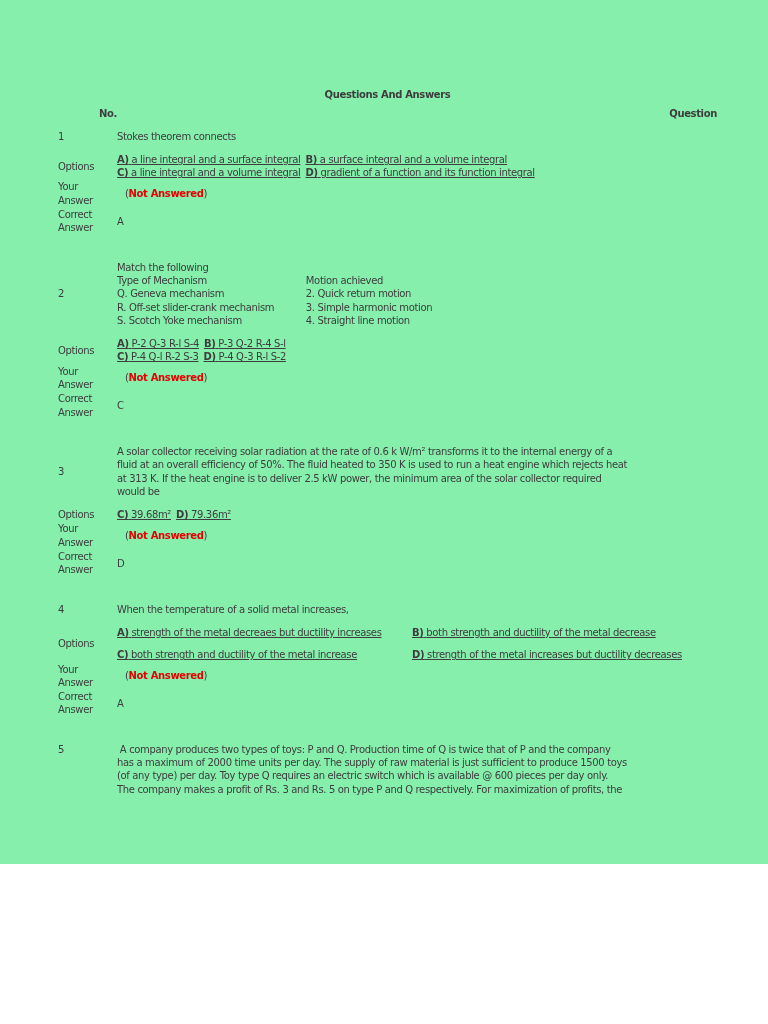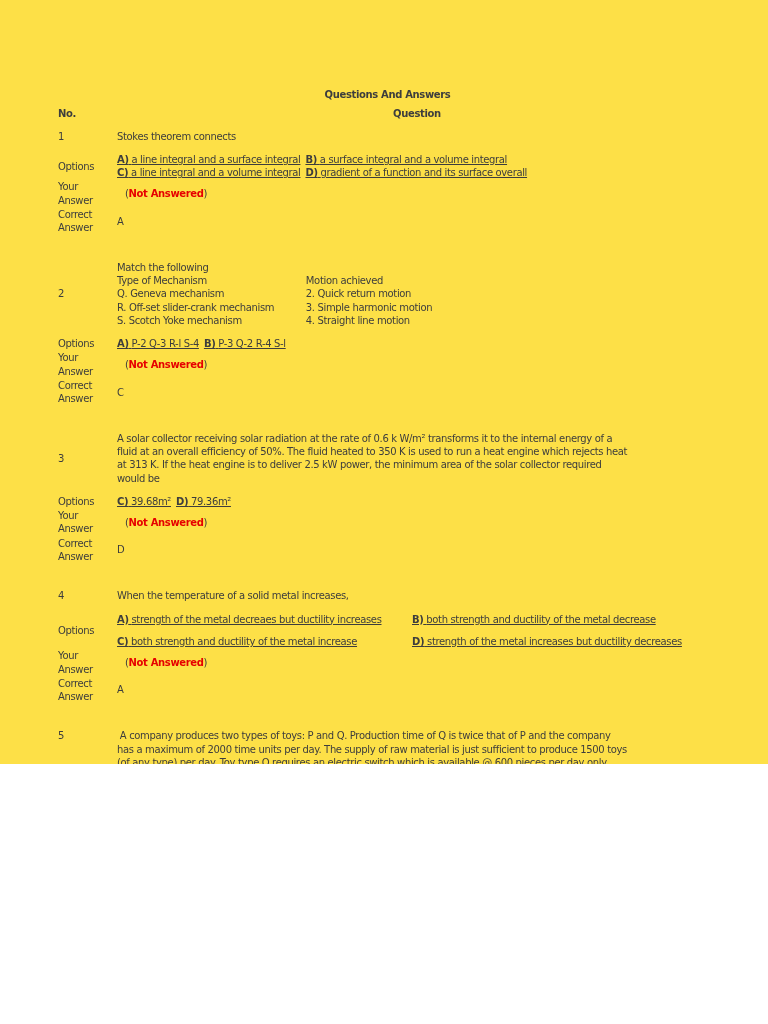--- a/index.html
+++ b/index.html
@@ -1,36 +1,36 @@
 <!DOCTYPE html>
 <html><head>
 <meta charset="utf-8">
 <style>
   html,body{margin:0;padding:0;background:#ffffff;}
   .page{
     position:relative;
-    width:768px;height:764px;
-    background:#fde047;
+    width:768px;height:864px;
+    background:#86efac;
     overflow:hidden;
     font-family:"DejaVu Sans","Liberation Sans",sans-serif;
     font-size:10px;
     letter-spacing:-0.35px;
     line-height:13.3px;
     color:#3d3d3d;
   }
   .doc{padding:88px 0 0 58px;width:660px;}
   .title{font-weight:bold;text-align:center;width:659px;}
   .row{display:flex;align-items:center;margin-top:1px;}
   .row.head{margin-top:6px;font-weight:bold;}
   .row.qrow{margin-top:26px;}
   .row.qrow.first{margin-top:9px;}
   .row.optrow{margin-top:10px;}
   .row.top{align-items:flex-start;}
   .lbl{width:59px;flex:none;}
-  .lbl.ctr{text-align:left;}
+  .lbl.ctr{text-align:right;}
   .content{width:600px;flex:none;}
   .pre{white-space:pre-line;}
   .pair{margin-right:5px;white-space:nowrap;text-decoration:underline;}
   .pair.gap{margin-left:9px;}
   .ol{font-weight:bold;}
   .na{margin-left:8px;}
   .red{font-weight:bold;color:#e60000;}
   .mrow .ml{display:inline-block;min-width:186px;}
   .q4grid{display:grid;grid-template-columns:295px 1fr;row-gap:9px;align-items:center;}
   .q4grid .cell{padding-right:22px;}
@@ -39,32 +39,32 @@
 </head>
 <body>
 
 <div class="page">
   <div class="doc">
 
     <div class="title">Questions And Answers</div>
 
     <div class="row head">
       <div class="lbl ctr">No.</div>
-      <div class="content" style="text-align:center">Question</div>
+      <div class="content" style="text-align:right">Question</div>
     </div>
 
     <div class="row qrow first">
       <div class="lbl">1</div>
       <div class="content">Stokes theorem connects</div>
     </div>
     <div class="row optrow">
       <div class="lbl">Options</div>
       <div class="content">
         <div><span class="pair"><b class="ol">A)</b> <span>a line integral and a surface integral</span></span><span class="pair"><b class="ol">B)</b> <span>a surface integral and a volume integral</span></span></div>
-        <div><span class="pair"><b class="ol">C)</b> <span>a line integral and a volume integral</span></span><span class="pair"><b class="ol">D)</b> <span>gradient of a function and its surface overall</span></span></div>
+        <div><span class="pair"><b class="ol">C)</b> <span>a line integral and a volume integral</span></span><span class="pair"><b class="ol">D)</b> <span>gradient of a function and its function integral</span></span></div>
       </div>
     </div>
     <div class="row">
       <div class="lbl">
           <div>Your</div>
           <div>Answer</div>
         </div>
       <div class="content"><span class="na"><span>(</span><span class="red">Not Answered</span><span>)</span></span></div>
     </div>
     <div class="row">
@@ -82,20 +82,21 @@
         <div class="mrow"><span class="ml">Type of Mechanism</span> <span>Motion achieved</span></div>
         <div class="mrow"><span class="ml">Q. Geneva mechanism</span> <span>2. Quick return motion</span></div>
         <div class="mrow"><span class="ml">R. Off-set slider-crank mechanism</span> <span>3. Simple harmonic motion</span></div>
         <div class="mrow"><span class="ml">S. Scotch Yoke mechanism</span> <span>4. Straight line motion</span></div>
       </div>
     </div>
     <div class="row optrow">
       <div class="lbl">Options</div>
       <div class="content">
         <div><span class="pair"><b class="ol">A)</b> <span>P-2 Q-3 R-l S-4</span></span><span class="pair"><b class="ol">B)</b> <span>P-3 Q-2 R-4 S-l</span></span></div>
+        <div><span class="pair"><b class="ol">C)</b> <span>P-4 Q-l R-2 S-3</span></span><span class="pair"><b class="ol">D)</b> <span>P-4 Q-3 R-l S-2</span></span></div>
       </div>
     </div>
     <div class="row">
       <div class="lbl">
           <div>Your</div>
           <div>Answer</div>
         </div>
       <div class="content"><span class="na"><span>(</span><span class="red">Not Answered</span><span>)</span></span></div>
     </div>
     <div class="row">

